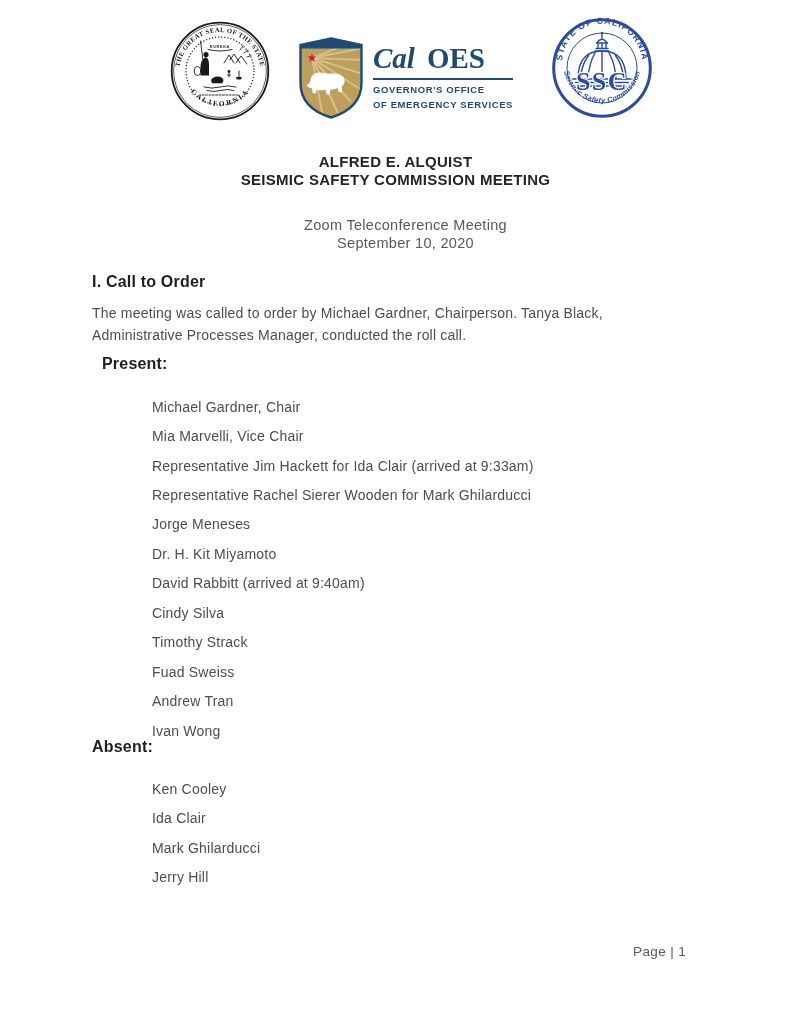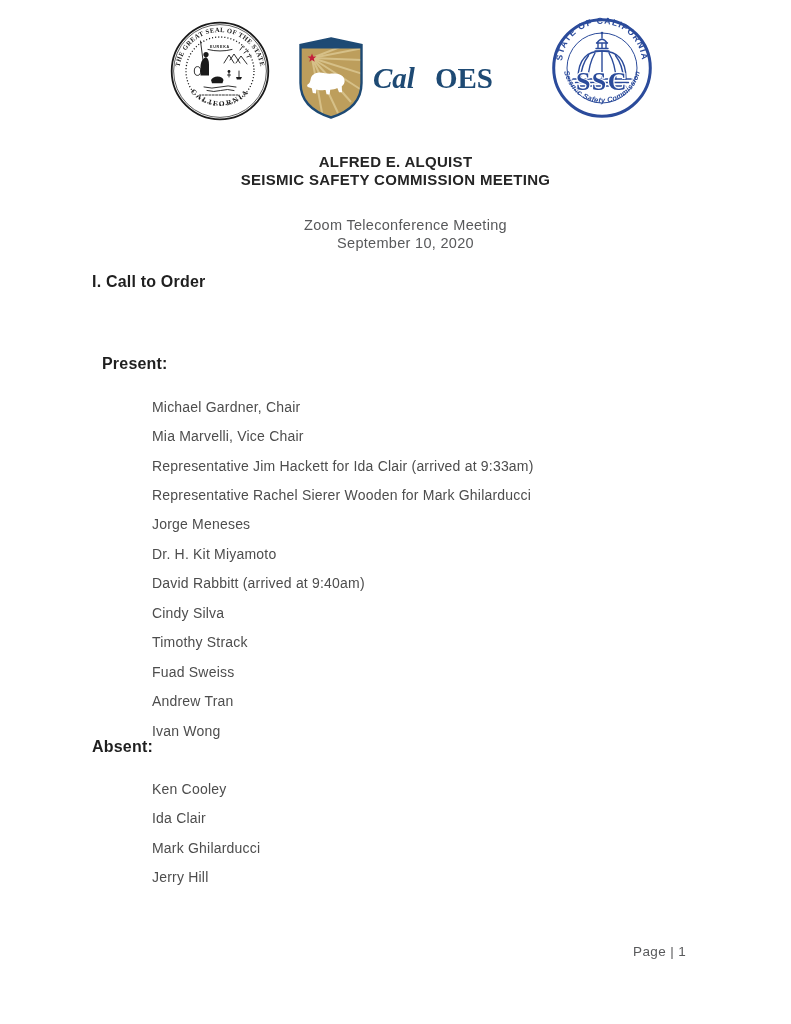--- a/index.html
+++ b/index.html
@@ -12,21 +12,21 @@
   .page{position:relative;width:791px;height:1024px;background:#fff;overflow:hidden;
         font-family:"Liberation Sans", sans-serif;}
 
   
   .seal-logo{position:absolute;left:170px;top:20px;width:100px;height:102px;}
   .caloes-logo{position:absolute;left:299px;top:36px;height:84px;display:flex;align-items:center;gap:10px;}
   .caloes-shield{width:64px;height:82px;}
   .oes-textblock{display:flex;flex-direction:column;}
   .oes-wordmark{font-family:"Liberation Serif", serif;font-weight:bold;font-size:29px;
                 color:var(--navy);line-height:1;white-space:nowrap;}
-  .oes-wordmark .cal{font-style:italic;margin-right:20px;}
+  .oes-wordmark .cal{font-style:italic;margin-right:12px;}
   .oes-sub{margin-top:5px;border-top:2px solid var(--navy);padding-top:3px;
            font-size:9.5px;font-weight:bold;letter-spacing:0.6px;color:var(--navy);line-height:1.5;
            white-space:nowrap;}
   .ssc-logo{position:absolute;left:551px;top:17px;width:102px;height:102px;}
 
   
   .doc-title{position:absolute;top:153px;left:0;width:791px;text-align:center;
              font-weight:bold;font-size:15px;letter-spacing:0.3px;color:#252525;line-height:18px;}
   .doc-subtitle{position:absolute;top:216px;left:0;width:785px;text-align:center;
                 font-size:14.5px;color:var(--muted);line-height:18px;letter-spacing:0.3px;margin-left:13px;}
@@ -114,20 +114,24 @@
         <rect x="0" y="0" width="64" height="11.5" fill="var(--navy)"></rect>
         <path fill="#ffffff" d="M10,46.5 c-1.8,0.6 -2.4,2.3 -1.2,3.5 l4,1.3 1,4.8 3.2,0.3 0.4,-4 c3,0.8 6.2,1 9.2,0.7 l0.9,4.2 3.1,0.3 0.6,-4.8 c2.6,-0.3 5.2,-0.9 7.2,-1.9 l1.6,4.4 3,0 -0.2,-6 c2.1,-1.6 3.2,-3.7 2.7,-6.3 -0.6,-3.6 -3.7,-5.7 -7.8,-6.2 -4.2,-0.5 -8.3,0.3 -12,-0.6 -3.3,-0.8 -6.8,-1.2 -9.7,0.3 -2.1,1.1 -3.8,2.9 -4.2,4.9 -0.3,1.7 -0.7,3.7 -1.8,5.1 z"></path>
       </g>
       <path d="M32,1.5 L62.5,8 V46 C62.5,65 50,75 32,80.5 C14,75 1.5,65 1.5,46 V8 Z" fill="none" stroke="var(--navy)" stroke-width="2.4"></path>
       <polygon fill="var(--red)" transform="translate(13,21)" points="0,-4.6 1.2,-1.5 4.4,-1.4 1.8,0.6 2.7,3.7 0,1.9 -2.7,3.7 -1.8,0.6 -4.4,-1.4 -1.2,-1.5"></polygon>
     </svg>
     <div class="oes-textblock">
       <div class="oes-wordmark">
         <span class="cal">Cal</span><span>OES</span>
       </div>
+      <div class="oes-sub">
+        <div>GOVERNOR'S OFFICE</div>
+        <div>OF EMERGENCY SERVICES</div>
+      </div>
     </div>
   </div>
 
   <svg class="ssc-logo" viewBox="0 0 102 102">
     <circle cx="51" cy="51" r="48.3" fill="#fff" stroke="var(--ssc-blue)" stroke-width="3"></circle>
     <circle cx="51" cy="51" r="35" fill="none" stroke="var(--ssc-blue)" stroke-width="1"></circle>
     <path id="sscTop" d="M 11.5,53 A 40,40 0 1 1 90.5,53" fill="none"></path>
     <text class="ssc-ring-text" font-size="8.8" letter-spacing="1.1">
       <textPath href="#sscTop" startOffset="50%" text-anchor="middle">STATE OF CALIFORNIA</textPath>
     </text>
@@ -159,20 +163,21 @@
   <div class="doc-title">
     <div>ALFRED E. ALQUIST</div>
     <div>SEISMIC SAFETY COMMISSION MEETING</div>
   </div>
   <div class="doc-subtitle">
     <div>Zoom Teleconference Meeting</div>
     <div>September 10, 2020</div>
   </div>
 
   <div id="call-heading" class="section-heading">I.  Call to Order</div>
+  <div class="paragraph">The meeting was called to order by Michael Gardner, Chairperson. Tanya Black, Administrative Processes Manager, conducted the roll call.</div>
 
   <div id="present-heading" class="section-heading">Present:</div>
   <ul id="present-list" class="member-list">
 
   <li>Michael Gardner, Chair</li>
       <li>Mia Marvelli, Vice Chair</li>
       <li>Representative Jim Hackett for Ida Clair (arrived at 9:33am)</li>
       <li>Representative Rachel Sierer Wooden for Mark Ghilarducci</li>
       <li>Jorge Meneses</li>
       <li>Dr. H. Kit Miyamoto</li>

